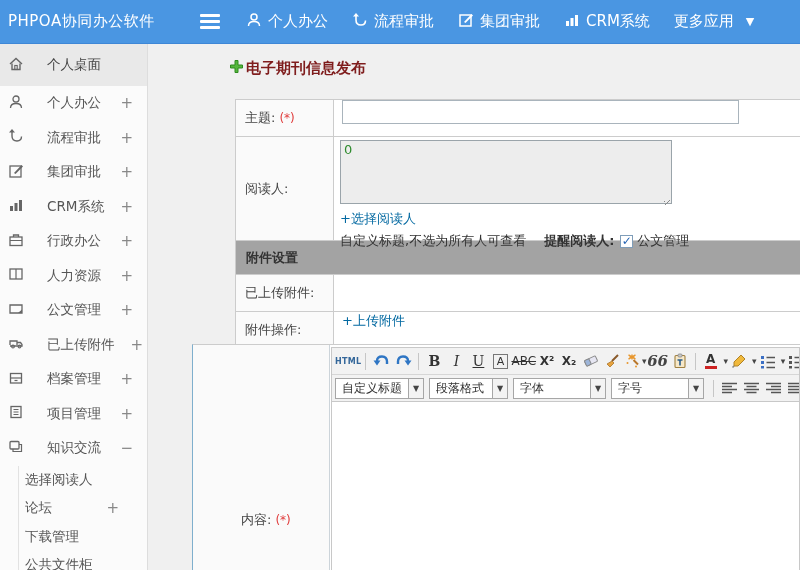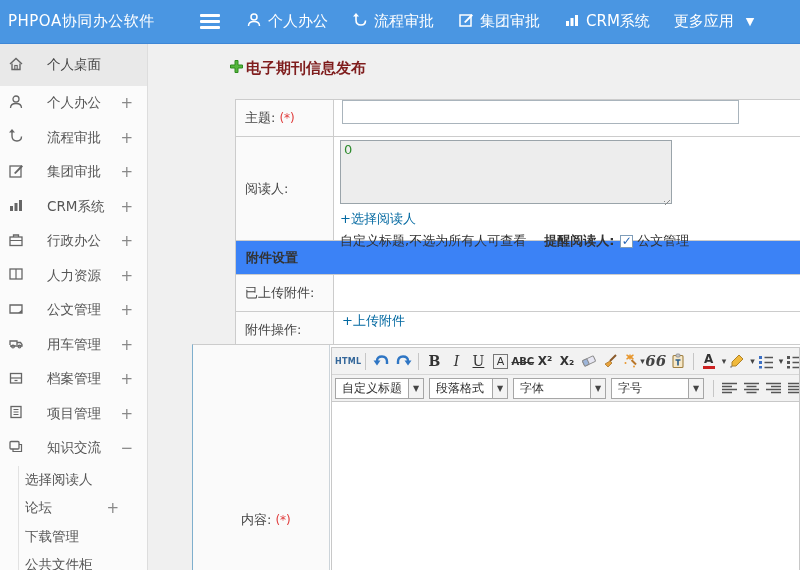--- a/index.html
+++ b/index.html
@@ -44,39 +44,39 @@
   .row-readers textarea { width:332px; height:64px; background:#ededed; border:1px solid #9aa4aa; color:#2e8b2e; font-size:13px; font-family:"DejaVu Sans",sans-serif; resize:none; padding:1px 3px; }
   .resize-grip { position:relative; }
   .resize-grip::after { content:""; position:absolute; right:2px; bottom:2px; width:9px; height:9px;
       background:linear-gradient(135deg, transparent 0 50%, #888 50% 55%, transparent 55% 70%, #888 70% 75%, transparent 75%); }
   .link { color:#0369a1; cursor:pointer; font-size:13px; text-decoration:none; }
   .sel-link { margin:3px 0 2px 0; }
   .hintline { display:flex; align-items:center; font-size:13px; color:#333; margin-top:2px; white-space:nowrap; }
   .remind { font-weight:bold; margin-left:18px; }
   .cb { width:13px; height:13px; border:1px solid #7f9db9; background:#fff; display:flex; align-items:center; justify-content:center; margin:0 4px 0 6px; cursor:pointer; }
   .cb span { color:#2464b4; font-size:12px; font-weight:bold; line-height:1; }
-  .band { height:34px; background:#3b82f6; border-bottom:1px solid #ccc; display:flex; align-items:center; padding-left:10px; font-weight:bold; color:#333; }
+  .band { height:34px; background:#a3a3a3; border-bottom:1px solid #ccc; display:flex; align-items:center; padding-left:10px; font-weight:bold; color:#333; }
   .row-uploaded { height:37px; }
   .row-attach { height:35px; }
 
   .tbl2 { position:absolute; left:44px; top:300px; right:0; height:350px; display:flex; background:#fff; border-top:1px solid #ccc; border-left:1px solid #7fafcd; }
   .lbl2 { width:137px; flex:0 0 137px; background:#fafafa; border-right:1px solid #ccd4da; display:flex; align-items:center; padding-left:48px; color:#444; }
   .editor-cell { flex:1; background:#fff; padding:2px 0 0 1px; overflow:hidden; }
   .editor { border:1px solid #c8c8c8; background:#f2f2f2; height:100%; }
   .tb-row { display:flex; align-items:center; height:27px; padding:0 3px; border-bottom:1px solid #d6d6d6; overflow:hidden; white-space:nowrap; flex-wrap:nowrap; }
   .tb-row2 { border-bottom:1px solid #c8c8c8; }
   .tb { min-width:22px; height:22px; display:inline-flex; align-items:center; justify-content:center; color:#333; cursor:pointer; border-radius:2px; flex:0 0 auto; }
   .sep { width:1px; height:17px; background:#c6c6c6; margin:0 4px; flex:0 0 1px; }
   .t-html { font-size:8px; font-weight:bold; color:#34679a; letter-spacing:.3px; }
   .t-serif { font-family:"DejaVu Serif","Liberation Serif",serif; font-size:14px; }
   .t-b { font-weight:bold; }
   .t-i { font-style:italic; }
   .t-u { text-decoration:underline; }
   .t-abox { font-size:11px; border:1px solid #777; padding:0 3px; line-height:13px; }
-  .t-abc { font-size:10px; font-weight:bold; text-decoration:line-through; }
+  .t-abc { font-size:12px; font-weight:normal; text-decoration:line-through; }
   .t-x { font-size:12px; font-weight:bold; }
   .t-quote { font-family:"DejaVu Serif",serif; font-weight:bold; font-size:15px; color:#444; }
   .mini-caret { font-size:9px; color:#444; margin-left:2px; }
   .t-fontcolor { flex-direction:column; line-height:1; }
   .t-fontcolor .a { font-size:12px; font-weight:bold; }
   .t-fontcolor .bar { width:12px; height:3px; background:#cc2222; margin-top:1px; }
   .dd { display:flex; align-items:stretch; height:21px; background:#fff; border:1px solid #a6a6a6; margin-right:5px; flex:0 0 auto; cursor:pointer; }
   .dd-text { padding:4px 6px; font-size:12px; color:#333; display:flex; align-items:center; min-width:62px; }
   .dd-arrow { width:15px; border-left:1px solid #a6a6a6; background:#f3f3f3; display:flex; align-items:center; justify-content:center; font-size:8px; color:#444; }
   .edit-area { background:#fff; height:calc(100% - 54px); }
@@ -197,21 +197,21 @@
       <span>公文管理</span>
       <span class="expand">+</span>
     </div>
     <div class="side-item">
       <span><svg width="16" height="16" viewBox="0 0 16 16">
             <path d="M2 10 L2 6 L9 6 L9 10" fill="none" stroke="#666" stroke-width="1.3"></path>
             <path d="M9 7.5 L12.5 7.5 L14 9.5 L14 11 L2 11" fill="none" stroke="#666" stroke-width="1.3"></path>
             <circle cx="5" cy="11.5" r="1.4" fill="none" stroke="#666" stroke-width="1.1"></circle>
             <circle cx="11.5" cy="11.5" r="1.4" fill="none" stroke="#666" stroke-width="1.1"></circle>
           </svg></span>
-      <span>用车管理</span>
+      <span>已上传附件</span>
       <span class="expand">+</span>
     </div>
     <div class="side-item">
       <span><svg width="16" height="16" viewBox="0 0 16 16">
             <rect x="2.5" y="3.5" width="11" height="9.5" fill="none" stroke="#666" stroke-width="1.3"></rect>
             <path d="M2.5 8 L13.5 8" stroke="#666" stroke-width="1.2"></path>
             <path d="M6.5 10.5 L9.5 10.5" stroke="#666" stroke-width="1.2"></path>
           </svg></span>
       <span>档案管理</span>
       <span class="expand">+</span>

